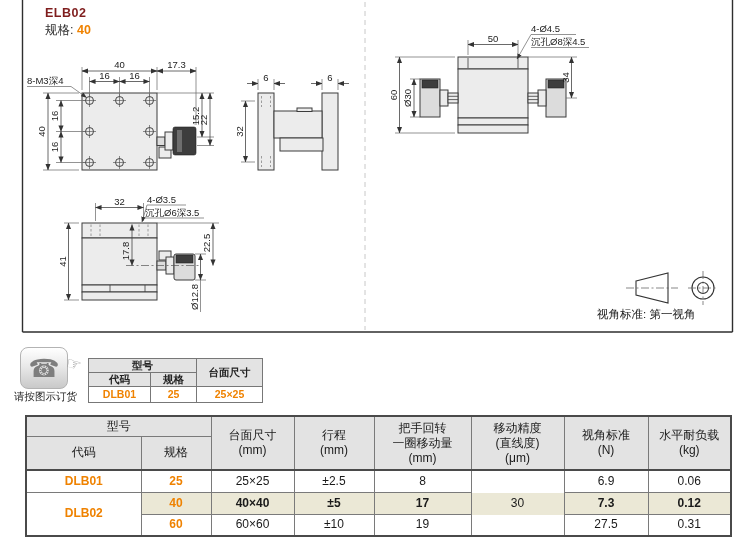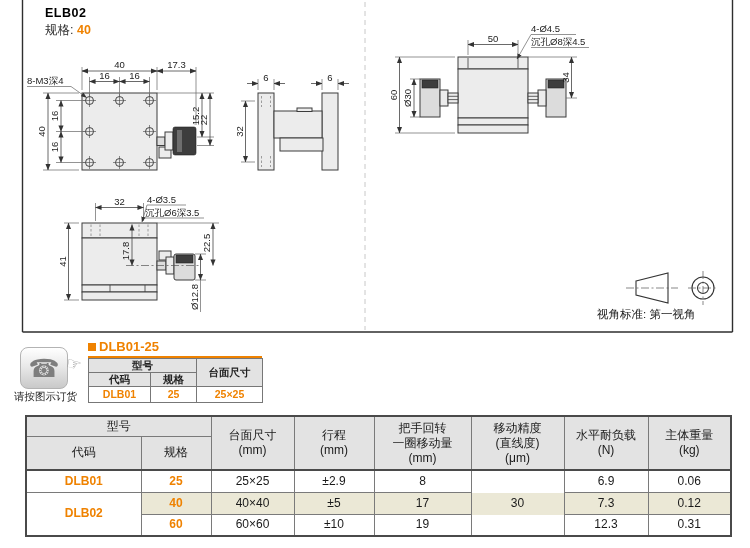--- a/index.html
+++ b/index.html
@@ -18,21 +18,21 @@
   .cl{stroke:#555;stroke-width:.7;stroke-dasharray:8 2.5 2 2.5;}
   .dash{stroke:#888;stroke-width:.8;stroke-dasharray:2.5 2;}
   .thin{stroke:#3c3c3c;stroke-width:.8;}
   .frame{stroke:#2e2e2e;stroke-width:1.4;}
   .sep{stroke:#c8c8c8;stroke-width:1;stroke-dasharray:5 4;}
   .proj{fill:none;stroke:#333;stroke-width:1.1;}
   text.dt{font-size:9.5px;fill:#1c1c1c;font-family:"Liberation Sans","DejaVu Sans",sans-serif;}
   text.pn{font-size:11.5px;fill:#222;font-family:"Liberation Sans","DejaVu Sans",sans-serif;}
   
   .title-block{position:absolute;left:45px;top:5px;font-size:12.5px;line-height:1.35;}
-  .title-model{color:#000000;font-weight:bold;letter-spacing:.5px;}
+  .title-model{color:#7f1d1d;font-weight:bold;letter-spacing:.5px;}
   .title-spec{color:#333;}
   .title-spec .v{color:#ef8200;font-weight:bold;}
   
   .phone-box{position:absolute;left:20px;top:347px;width:46px;height:40px;
     border:1px solid #b3b3b3;border-radius:8px;
     background:linear-gradient(180deg,#ffffff 0%,#e9e9e9 45%,#c9c9c9 100%);
     display:flex;align-items:center;justify-content:center;font-size:25px;color:#7e7e7e;}
   .hand-icon{position:absolute;left:66px;top:354px;font-size:17px;color:#979797;transform:rotate(14deg);}
   .order-caption{position:absolute;left:14px;top:390px;width:86px;font-size:10.5px;color:#222;}
   .order-title{position:absolute;left:88px;top:339px;width:174px;font-size:13px;font-weight:bold;
@@ -43,21 +43,21 @@
   .order-table th,.order-table td{border:1px solid #777;text-align:center;padding:0;line-height:1;}
   .order-table th{background:#e3e3e3;font-weight:bold;color:#222;height:13px;}
   .order-table td{color:#ef8200;font-weight:bold;height:15px;background:#fff;}
   
   .spec-table{position:absolute;left:25px;top:415px;border-collapse:collapse;table-layout:fixed;
     font-size:12px;color:#1a1a1a;border:2px solid #4a4a4a;}
   .spec-table th,.spec-table td{border:1px solid #7a7a7a;text-align:center;vertical-align:middle;
     padding:0;white-space:pre-line;line-height:1.25;}
   .spec-table thead th{background:#e3e3e3;font-weight:normal;}
   .spec-table thead{border-bottom:2px solid #4a4a4a;}
-  .spec-table .hl td{background:#ebe8d6;}
+  .spec-table .hl td{background:#ebe8d6;font-weight:bold;}
   .spec-table td.code{color:#ef8200;font-weight:bold;background:#fff;}
   .spec-table td.spec-v{color:#ef8200;font-weight:bold;}
   .spec-table td.stripe{background:linear-gradient(180deg,#fff 0 22px,#ebe8d6 22px 44px,#fff 44px 100%);}
 </style>
 </head>
 <body>
 
 <div class="page">
 
   <svg class="drawing-svg" width="750" height="336" viewBox="0 0 750 336">
@@ -282,23 +282,20 @@
       <span>规格:</span>
       <span class="v">40</span>
     </div>
   </div>
 
   <div class="phone-box">
     <span>☎</span>
   </div>
   <div class="hand-icon">☞</div>
   <div class="order-caption">请按图示订货</div>
-  <div class="order-title">
-    <span class="sq"></span><span>DLB01-25</span>
-  </div>
   <table class="order-table">
     <colgroup>
         <col style="width:62px">
         <col style="width:46px">
         <col style="width:66px">
       </colgroup>
     <tbody>
         <tr>
       <th colspan="2">型号</th>
       <th rowspan="2">台面尺寸</th>
@@ -332,54 +329,54 @@
         <th rowspan="2">台面尺寸
 (mm)</th>
         <th rowspan="2">行程
 (mm)</th>
         <th rowspan="2">把手回转
 一圈移动量
 (mm)</th>
         <th rowspan="2">移动精度
 (直线度)
 (μm)</th>
+        <th rowspan="2">视角标准
+(N)</th>
         <th rowspan="2">水平耐负载
-(N)</th>
-        <th rowspan="2">主体重量
 (kg)</th>
       </tr>
       <tr style="height:34px">
         <th>代码</th>
         <th>规格</th>
       </tr>
     </thead>
     <tbody>
       <tr style="height:22px">
         <td class="code">DLB01</td>
         <td class="spec-v">25</td>
         <td>25×25</td>
-        <td>±2.9</td>
+        <td>±2.5</td>
         <td>8</td>
         <td class="stripe" rowspan="3">30</td>
         <td>6.9</td>
         <td>0.06</td>
       </tr>
       <tr style="height:22px" class="hl">
         <td class="code" rowspan="2">DLB02</td>
         <td class="spec-v">40</td>
         <td>40×40</td>
         <td>±5</td>
         <td>17</td>
         <td>7.3</td>
         <td>0.12</td>
       </tr>
       <tr style="height:22px">
         <td class="spec-v">60</td>
         <td>60×60</td>
         <td>±10</td>
         <td>19</td>
-        <td>12.3</td>
+        <td>27.5</td>
         <td>0.31</td>
       </tr>
     </tbody>
   </table>
 
 </div>
 
 </body></html>

